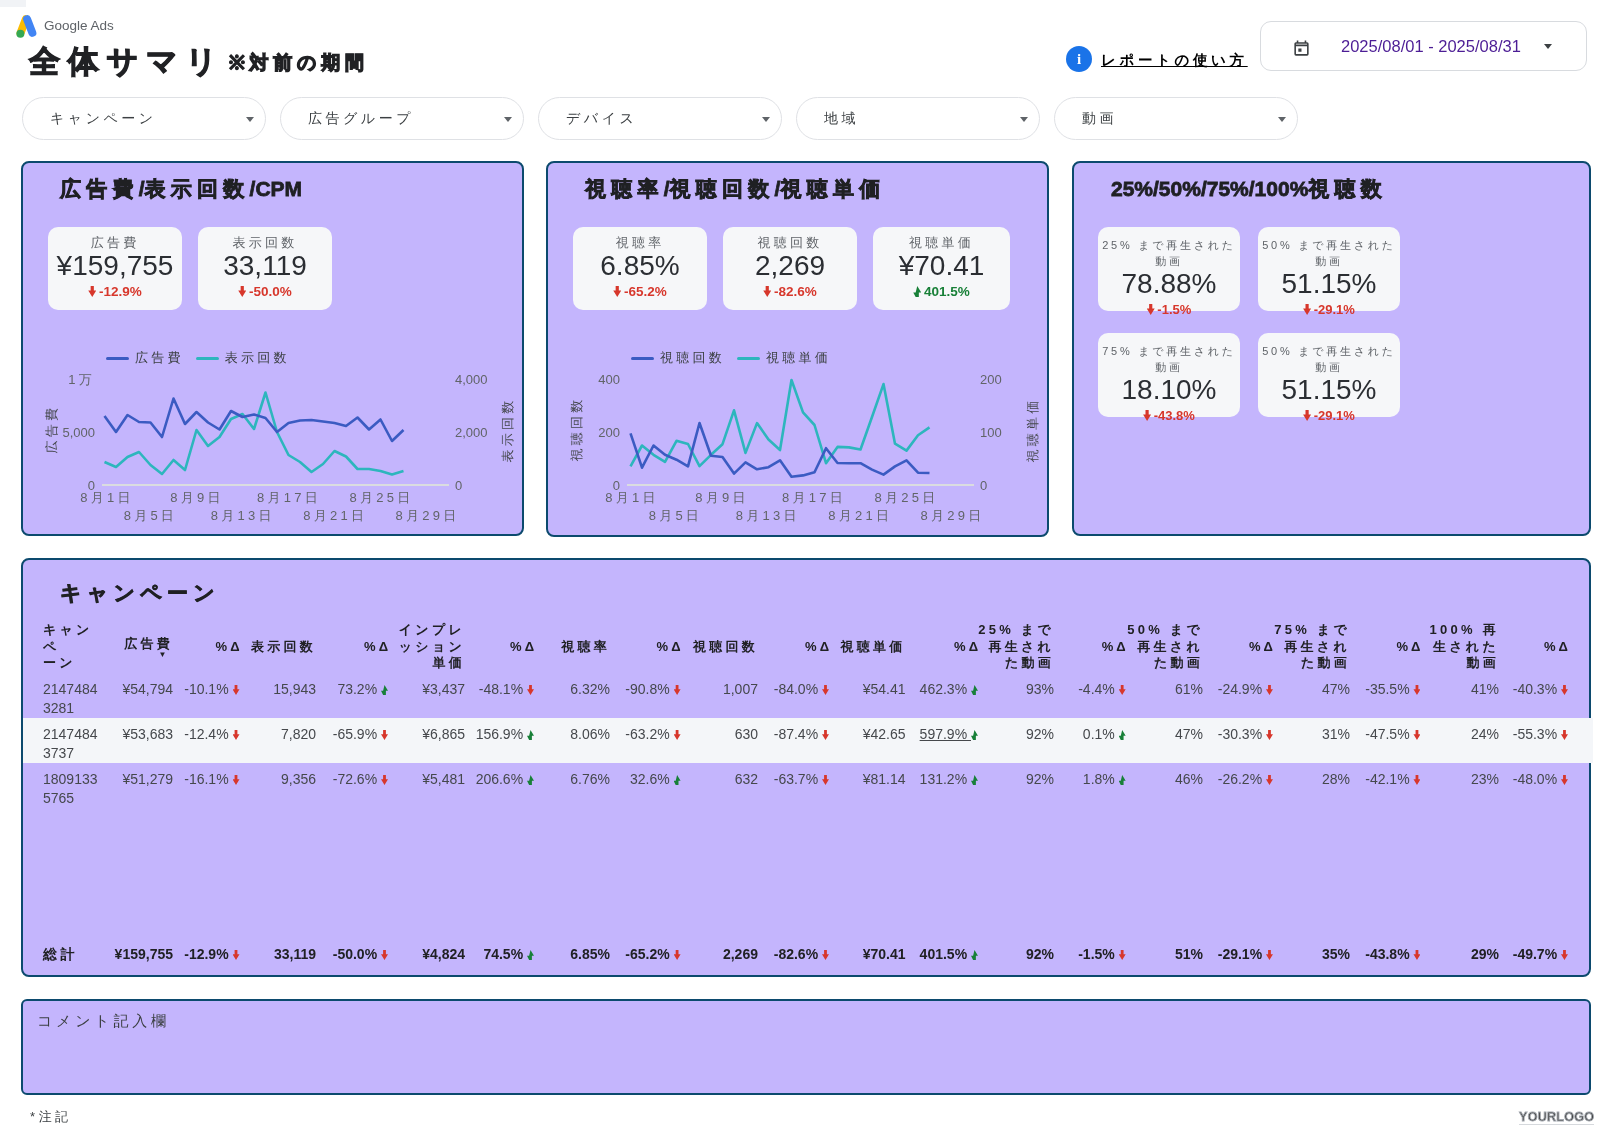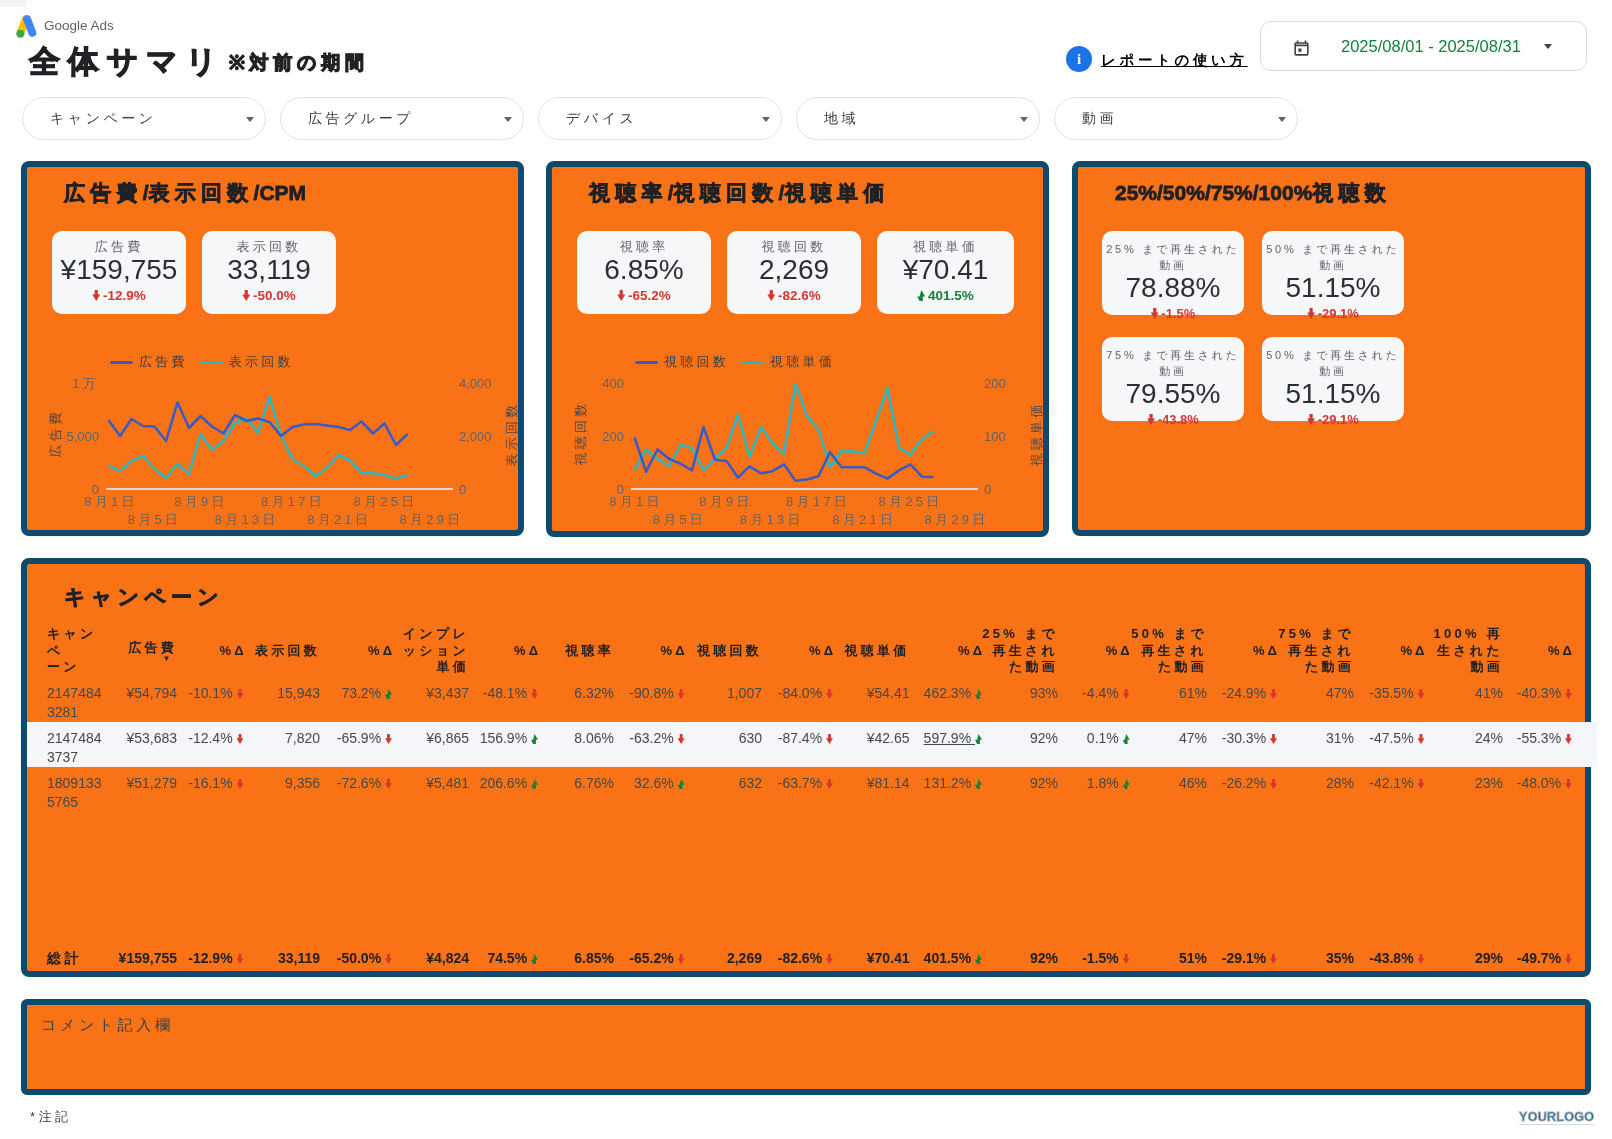--- a/index.html
+++ b/index.html
@@ -1,19 +1,19 @@
 <!DOCTYPE html>
 <html><head><meta charset="utf-8">
 <style>
 *{margin:0;padding:0;box-sizing:border-box}
 html,body{width:1612px;height:1139px;background:#fff;font-family:"Liberation Sans",sans-serif;}
 #page{position:relative;width:1612px;height:1139px;overflow:hidden;background:#fff}
 .jp{letter-spacing:.25em}
 .abs{position:absolute}
-.card{position:absolute;background:#f97316;border:6px solid #0c4a6e;border-radius:8px}
+.card{position:absolute;background:#c4b5fd;border:2px solid #0c4a6e;border-radius:8px}
 .ctitle{position:absolute;left:37px;top:12px;font-size:21px;font-weight:bold;color:#1f2023;-webkit-text-stroke:0.8px #1f2023}
 .sbox{position:absolute;background:#f6f7f9;border-radius:10px;text-align:center}
 .slabel{font-size:13px;color:#5f6368;margin-top:8px;line-height:16px}
 .sval{font-size:28px;color:#2b2e33;margin-top:0;line-height:30px}
 .sdelta{font-size:13.5px;margin-top:3px;font-weight:bold}
 .red{color:#d7372c}
 .green{color:#188038}
 .legend{position:absolute;display:flex;align-items:center;font-size:13px;color:#3c4043}
 .lline{width:23px;height:3px;border-radius:2px;margin-right:6px}
 .pill{position:absolute;top:97px;width:244px;height:43px;border:1px solid #dfe1e5;border-radius:22px;font-size:14px;color:#3c4043;line-height:41px;padding-left:27px}
@@ -38,21 +38,21 @@
 <rect x="9.8" y="1.5" width="7.4" height="21" rx="3.7" transform="rotate(-21 13.5 12)" fill="#4285F4"></rect>
 </svg>
 <div class="abs" style="left:44px;top:18px;font-size:13.5px;color:#5f6368">Google Ads</div>
 <div class="abs" style="left:29px;top:41px;font-size:31px;font-weight:bold;color:#202124;-webkit-text-stroke:1.2px #202124"><span class="jp">全体サマリ</span><span class="jp" style="font-size:19px;vertical-align:3px;margin-left:4px">※対前の期間</span></div>
 <div class="abs" style="left:1066px;top:46px;width:26px;height:26px;border-radius:50%;background:#1a73e8;color:#fff;text-align:center;font-size:15px;font-weight:bold;line-height:26px;font-family:'Liberation Serif',serif">i</div>
 <a class="abs jp" style="left:1101px;top:51px;font-size:14.5px;font-weight:bold;color:#000000;text-decoration:underline">レポートの使い方</a>
 <div class="abs" style="left:1260px;top:21px;width:327px;height:50px;border:1.5px solid #d8dbdf;border-radius:11px">
 <svg class="abs" style="left:31px;top:17px" width="19" height="19" viewBox="0 0 24 24" fill="#3c4043">
         <path d="M19 4h-1V2h-2v2H8V2H6v2H5a2 2 0 0 0-2 2v13a2 2 0 0 0 2 2h14a2 2 0 0 0 2-2V6a2 2 0 0 0-2-2zm0 15H5V9h14v10zM5 7V6h14v1H5zm3 5h4v4H8v-4z"></path>
       </svg>
-<div class="abs" style="left:80px;top:15px;font-size:16.5px;color:#15803d">2025/08/01 - 2025/08/31</div>
+<div class="abs" style="left:80px;top:15px;font-size:16.5px;color:#4c1d95">2025/08/01 - 2025/08/31</div>
 <div class="abs" style="right:34px;top:22px;width:0;height:0;border-left:4.5px solid transparent;border-right:4.5px solid transparent;border-top:5px solid #3c4043"></div>
 </div>
 <div class="pill jp" style="left:22px">キャンペーン<div class="pcaret"></div></div>
 <div class="pill jp" style="left:280px">広告グループ<div class="pcaret"></div></div>
 <div class="pill jp" style="left:538px">デバイス<div class="pcaret"></div></div>
 <div class="pill jp" style="left:796px">地域<div class="pcaret"></div></div>
 <div class="pill jp" style="left:1054px">動画<div class="pcaret"></div></div>
 <div class="card" style="left:21px;top:161px;width:503px;height:375px">
 <div class="ctitle"><span class="jp">広告費</span>/<span class="jp">表示回数</span>/CPM</div>
 <div class="sbox" style="left:25px;top:64px;width:134px;height:83px">
@@ -145,21 +145,21 @@
         <div class="sval">78.88%</div>
         <div class="sdelta red" style="font-size:13px"><i class="ad"></i> -1.5%</div>
       </div>
 <div class="sbox" style="left:184px;top:64px;width:142px;height:84px">
         <div class="slabel jp" style="font-size:11px;margin-top:10px">50% まで再生された動画</div>
         <div class="sval">51.15%</div>
         <div class="sdelta red" style="font-size:13px"><i class="ad"></i> -29.1%</div>
       </div>
 <div class="sbox" style="left:24px;top:170px;width:142px;height:84px">
         <div class="slabel jp" style="font-size:11px;margin-top:10px">75% まで再生された動画</div>
-        <div class="sval">79.55%</div>
+        <div class="sval">18.10%</div>
         <div class="sdelta red" style="font-size:13px"><i class="ad"></i> -43.8%</div>
       </div>
 <div class="sbox" style="left:184px;top:170px;width:142px;height:84px">
         <div class="slabel jp" style="font-size:11px;margin-top:10px">50% まで再生された動画</div>
         <div class="sval">51.15%</div>
         <div class="sdelta red" style="font-size:13px"><i class="ad"></i> -29.1%</div>
       </div>
 </div>
 <div class="card" style="left:21px;top:558px;width:1570px;height:419px">
 <div class="ctitle" style="top:19px"><span class="jp">キャンペーン</span></div>
@@ -312,14 +312,14 @@
             <td style="text-align:right;">-49.7%&nbsp;<i class="ad"></i></td>
             <td style="text-align:right;"></td>
           </tr>
 </tbody>
       </table>
     </div>
 <div class="card" style="left:21px;top:999px;width:1570px;height:96px;border-radius:6px">
 <div class="abs jp" style="left:14px;top:11px;font-size:15px;color:#3c4043">コメント記入欄</div>
 </div>
 <div class="abs" style="left:30px;top:1108px;font-size:13px;color:#3c4043">*&nbsp;<span class="jp">注記</span></div>
-<div class="abs" style="left:1519px;top:1110px;font-size:12.5px;font-weight:bold;letter-spacing:0.3px;color:#0369a1;-webkit-text-stroke:0.9px #a2a7ae;border-bottom:1px solid #d6d9dd">YOURLOGO</div>
+<div class="abs" style="left:1519px;top:1110px;font-size:12.5px;font-weight:bold;letter-spacing:0.3px;color:#404040;-webkit-text-stroke:0.9px #a2a7ae;border-bottom:1px solid #d6d9dd">YOURLOGO</div>
 </div>
 
 </body></html>

